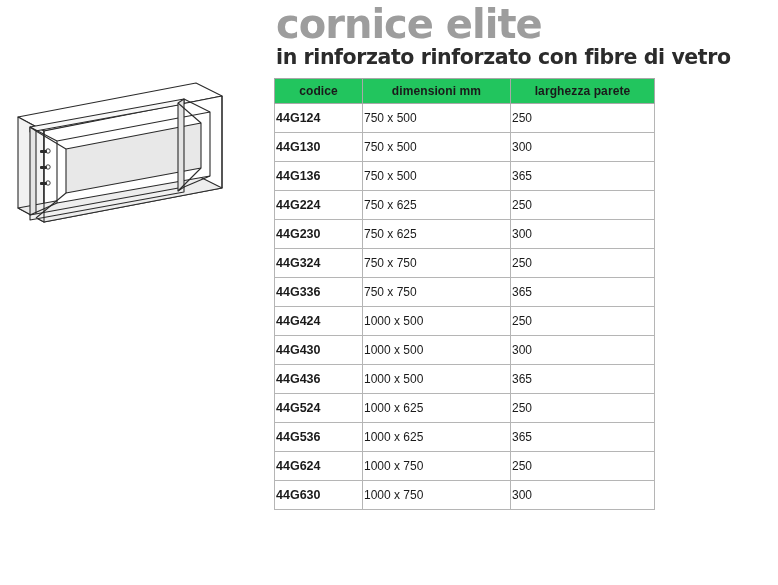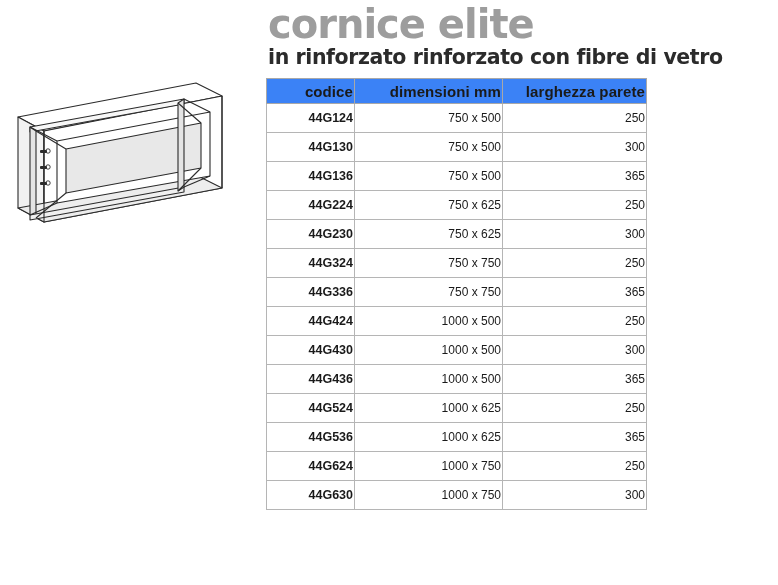--- a/index.html
+++ b/index.html
@@ -20,21 +20,21 @@
     position: absolute;
     left: 0;
     top: 0;
     width: 270px;
     height: 280px;
   }
 
   
   #content {
     position: absolute;
-    left: 266px;
+    left: 274px;
     top: 0;
     width: 404px;
     height: 585px;
   }
 
   #title-block {
     padding-top: 4px;
   }
 
   #main-title {
@@ -63,35 +63,35 @@
 
   
   #spec-table {
     margin-top: 10px;
     border-collapse: collapse;
     width: 380px;
     table-layout: fixed;
   }
 
   #spec-table th {
-    background: #3b82f6;
+    background: #22c55e;
     color: #1a1a1a;
-    font-size: 15px;
+    font-size: 12px;
     font-weight: bold;
     height: 22px;
     border: 1px solid #a8a8a8;
-    text-align: right;
+    text-align: center;
     vertical-align: middle;
     letter-spacing: 0.1px;
   }
 
   #spec-table td {
     border: 1px solid #b5b5b5;
     height: 26px;
-    text-align: right;
+    text-align: left;
     vertical-align: middle;
     font-size: 12px;
     color: #1a1a1a;
     margin-top: 19px;
   }
 
   #spec-table td.code {
     font-weight: bold;
     font-size: 12.5px;
   }

